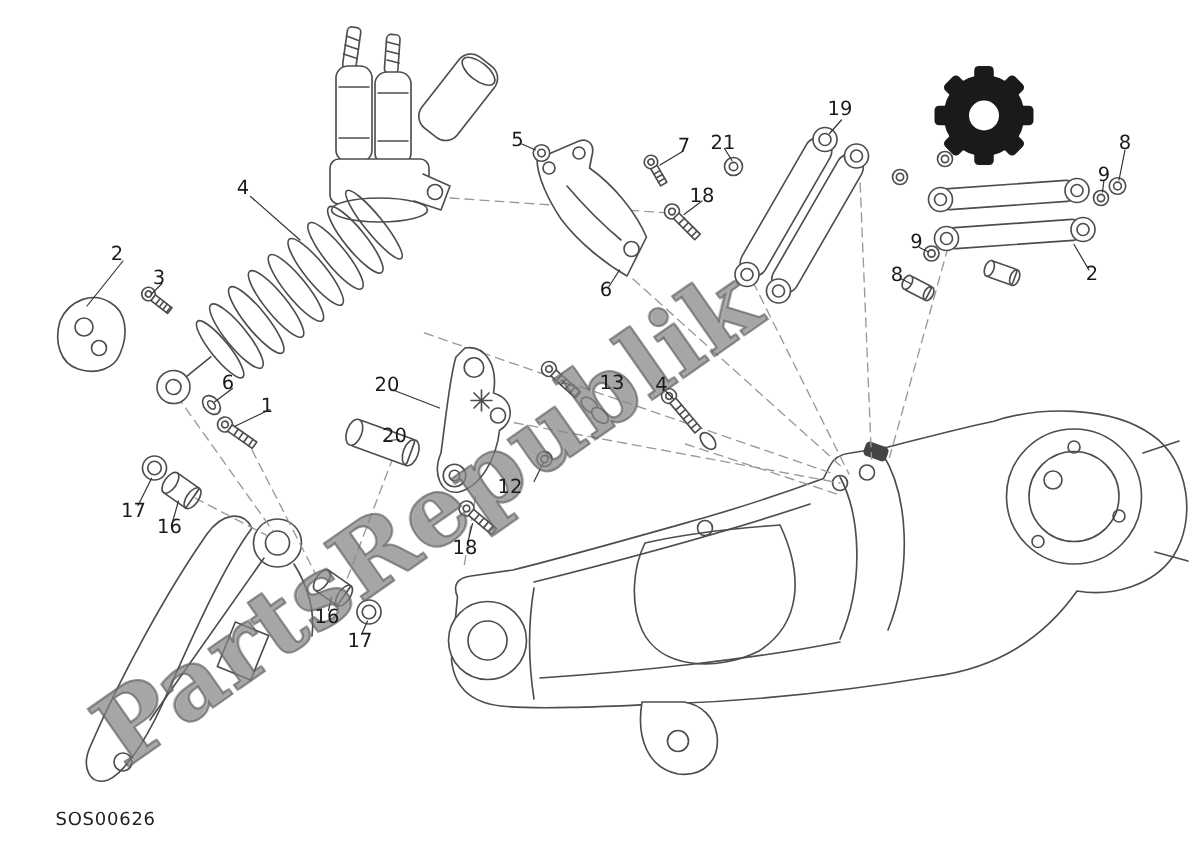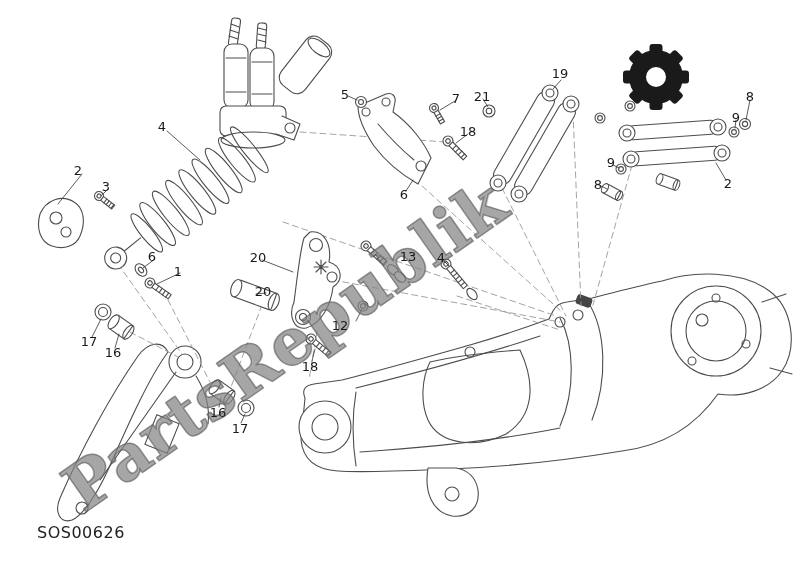--- a/index.html
+++ b/index.html
@@ -14,22 +14,22 @@
     color:rgba(150,150,150,0.50);
     -webkit-text-stroke:1.5px rgba(95,95,95,0.65);
     text-shadow:1px 1px 0 rgba(90,90,90,0.25), -1px -1px 0 rgba(90,90,90,0.25);
     pointer-events:none;
   }
   .callout{
     position:absolute;transform:translate(-50%,-50%);
     font-size:13px;color:#1a1a1a;font-family:"DejaVu Sans",sans-serif;
   }
   .code{
-    position:absolute;left:37px;bottom:22px;
-    font-size:16px;color:#222;letter-spacing:0.5px;
+    position:absolute;left:37px;bottom:11px;
+    font-size:12px;color:#222;letter-spacing:0.5px;
   }
 </style>
 </head>
 <body>
 
 <div class="stage">
 
   <svg class="drawing" width="800" height="564" viewBox="0 0 800 564">
 
     <g stroke="#4d4d4d" stroke-width="1.1" fill="none" stroke-linecap="round" stroke-linejoin="round">

